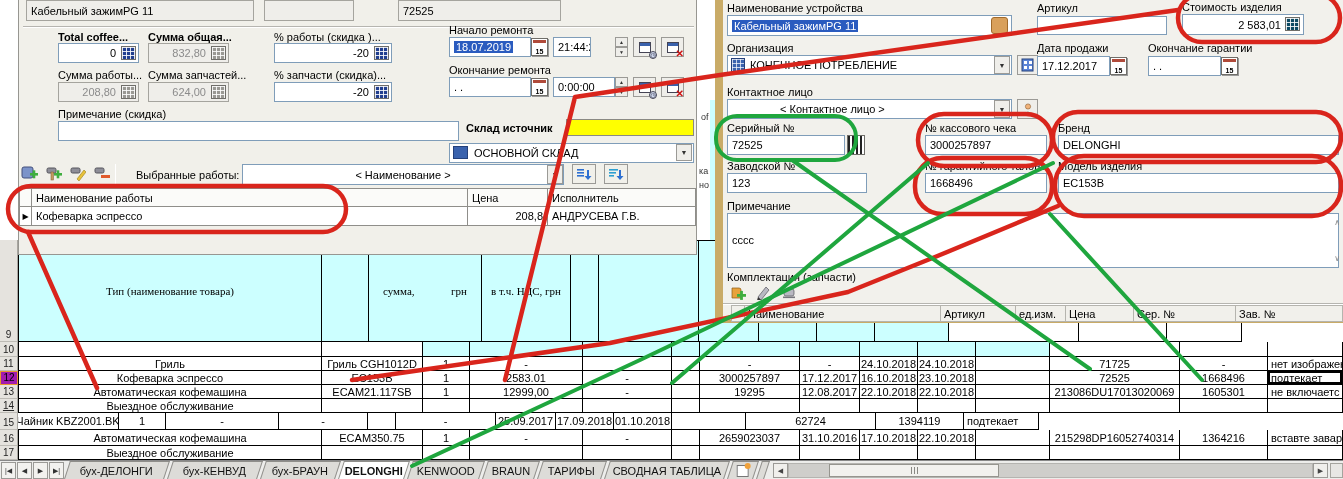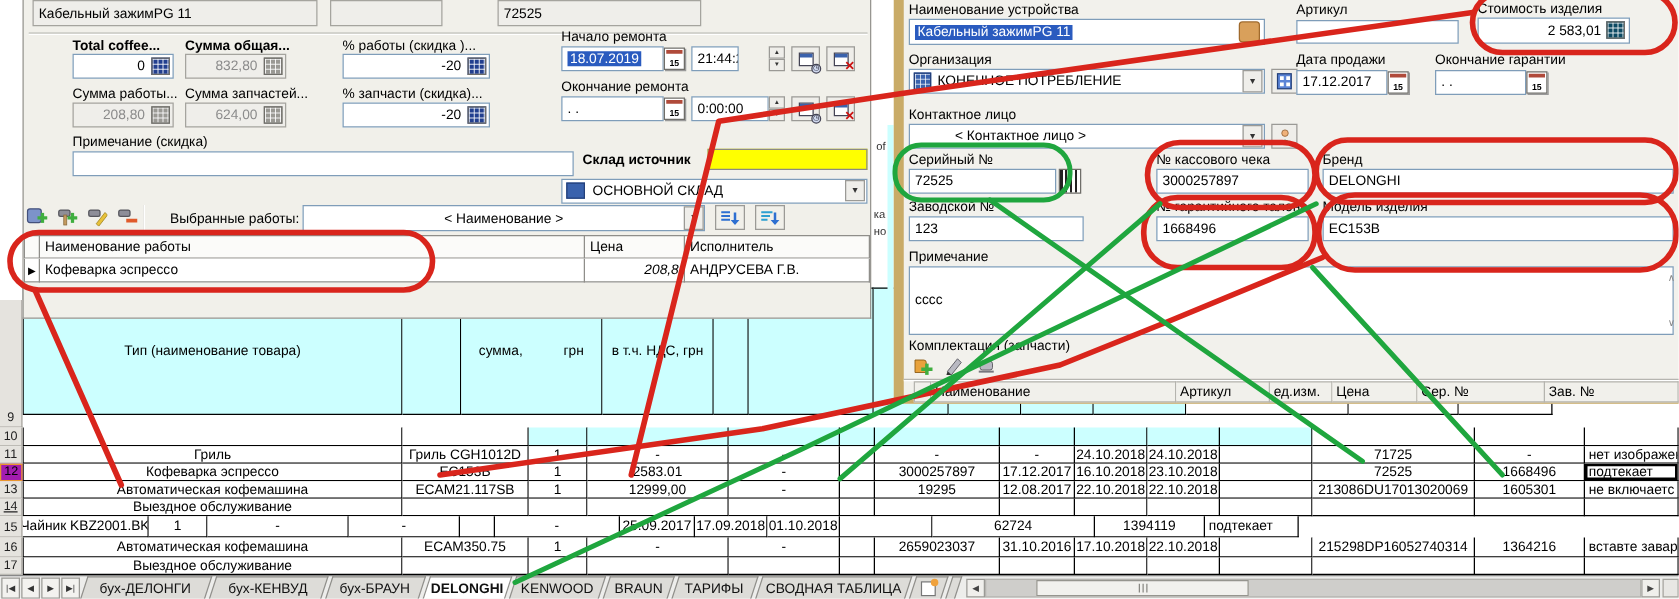--- a/index.html
+++ b/index.html
@@ -84,21 +84,21 @@
 
   #ann { position:absolute; left:0; top:0; z-index:60; pointer-events:none; }
 </style>
 </head>
 <body>
 
 <div id="canvas">
 
   <div id="sheet">
     <div id="sheet-rows">
-        <div class="srow hdr-tall" style="top: 230px;">
+        <div class="srow hdr-tall" style="top: 240px; font-family: Liberation Serif, serif;">
           <div class="scell first cyan" style="width: 304px; height: 102px;">Тип (наименование товара)</div>
           <div class="scell cyan" style="width: 47px; height: 102px;"></div>
           <div class="scell cyan" style="width: 113px; height: 102px; justify-content: space-between; padding: 0px 14px;">
             <span>сумма,</span>
             <span>грн</span>
           </div>
           <div class="scell cyan" style="width: 89px; height: 102px; white-space: normal; line-height: 14px; text-align: center;">в т.ч. НДС, грн</div>
           <div class="scell cyan" style="width: 28px; height: 102px;"></div>
           <div class="scell cyan" style="width: 100px; height: 102px;"></div>
           <div class="scell cyan" style="width: 60px; height: 102px;"></div>
@@ -419,21 +419,21 @@
 
     <div class="wt-head" style="left:0px;top:188px;">
       <div class="wt-cell firstc" style="width:13px;"></div>
       <div class="wt-cell" style="width:436px;">Наименование работы</div>
       <div class="wt-cell" style="width:80px;">Цена</div>
       <div class="wt-cell" style="width:148px;">Исполнитель</div>
     </div>
     <div class="wt-row" style="left:0px;top:207px;">
       <div class="wt-cell firstc" style="width:13px;padding:0;justify-content:center;font-size:8px;">▶</div>
       <div class="wt-cell" style="width:436px;">Кофеварка эспрессо</div>
-      <div class="wt-cell num" style="width:80px;font-style:italic;">208,8</div>
+      <div class="wt-cell num" style="width:80px;">208,8</div>
       <div class="wt-cell" style="width:148px;">АНДРУСЕВА Г.В.</div>
     </div>
   </div>
 
   <div class="win" id="rwin">
     <span class="lbl" style="left:4px;top:2px;">Наименование устройства</span>
     <div class="fld" style="left:4px;top:15px;width:285px;height:21px;">
         <span class="selblue">Кабельный зажимPG 11</span>
       </div>
     <div class="abs" style="left:268px;top:17px;width:17px;height:17px;background:#d9a05b;border:1px solid #a06a2c;border-radius:3px;"></div>
@@ -457,21 +457,21 @@
         </svg>
       </div>
     <span class="lbl" style="left:314px;top:42px;">Дата продажи</span>
     <div class="fld" style="left:314px;top:56px;width:73px;height:20px;">17.12.2017</div>
     <div class="btn15" style="left:387px;top:57px;">15</div>
     <span class="lbl" style="left:425px;top:42px;">Окончание гарантии</span>
     <div class="fld" style="left:425px;top:56px;width:73px;height:20px;">. .</div>
     <div class="btn15" style="left:498px;top:57px;">15</div>
 
     <span class="lbl" style="left:4px;top:86px;">Контактное лицо</span>
-    <div class="fld" style="left:4px;top:99px;width:285px;height:20px;padding-left:36px;">&lt; Контактное лицо &gt;</div>
+    <div class="fld" style="left:4px;top:99px;width:285px;height:20px;padding-left:52px;">&lt; Контактное лицо &gt;</div>
     <div class="ddarrow" style="left:271px;top:100px;height:18px;">▼</div>
     <div class="sqbtn" style="left:294px;top:99px;width:21px;">
         <svg width="14" height="14">
           <circle cx="7" cy="4.5" r="2.6" fill="#f0b27a" stroke="#8a5a2c" stroke-width=".6"></circle>
           <path d="M2.5 13 q4.5 -6 9 0 z" fill="#4faa4f" stroke="#2c6e2c" stroke-width=".6"></path>
         </svg>
       </div>
 
     <span class="lbl" style="left:4px;top:122px;">Серийный №</span>
     <div class="fld" style="left:4px;top:135px;width:118px;height:20px;">72525</div>

